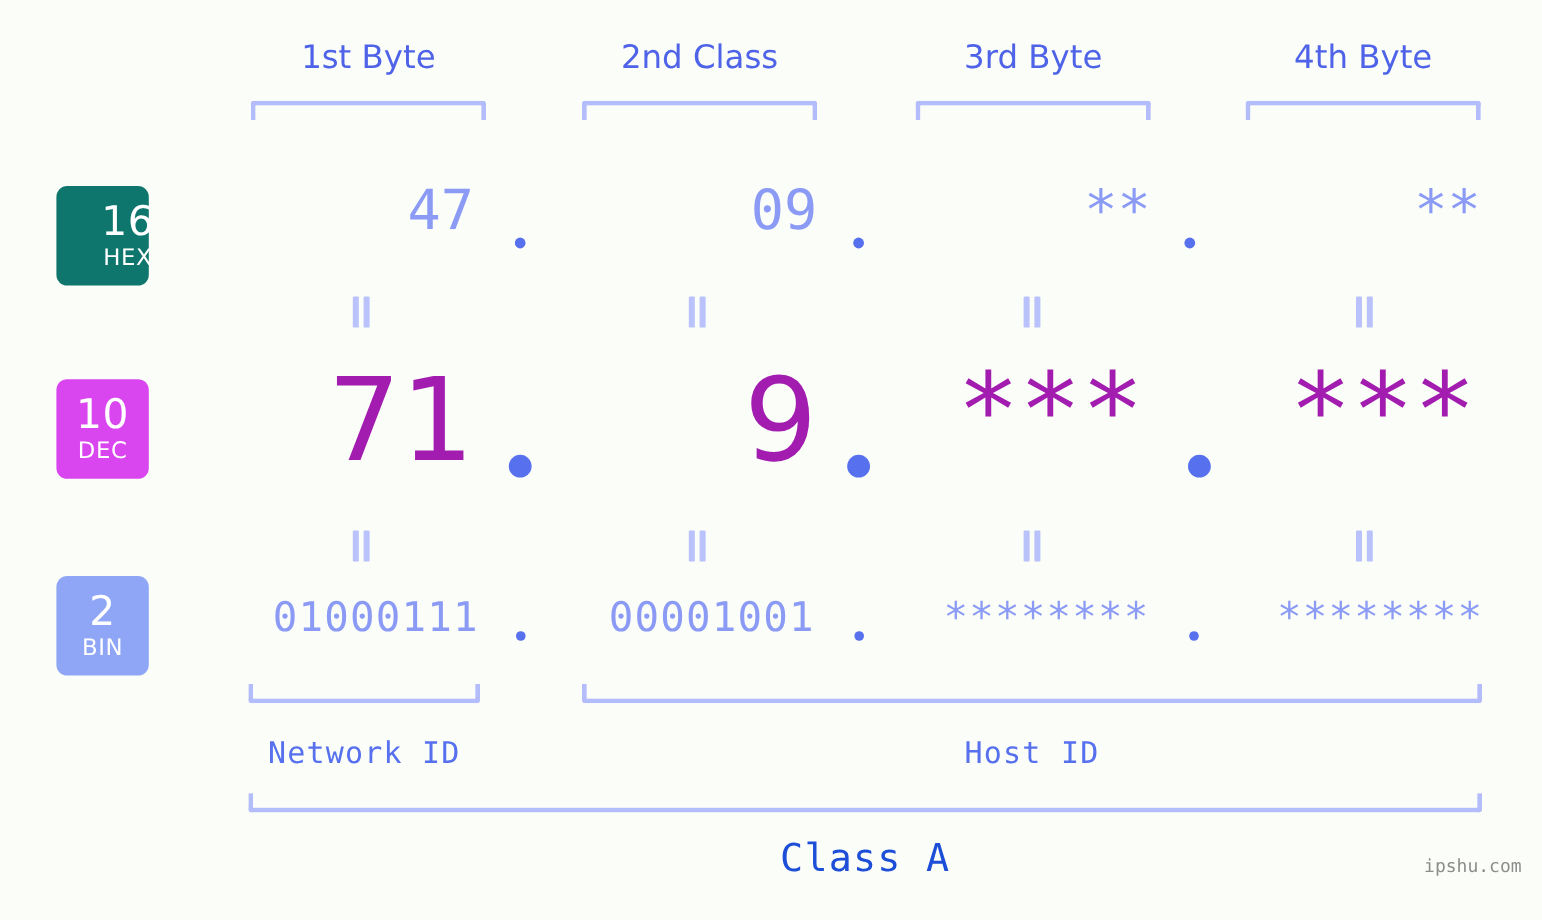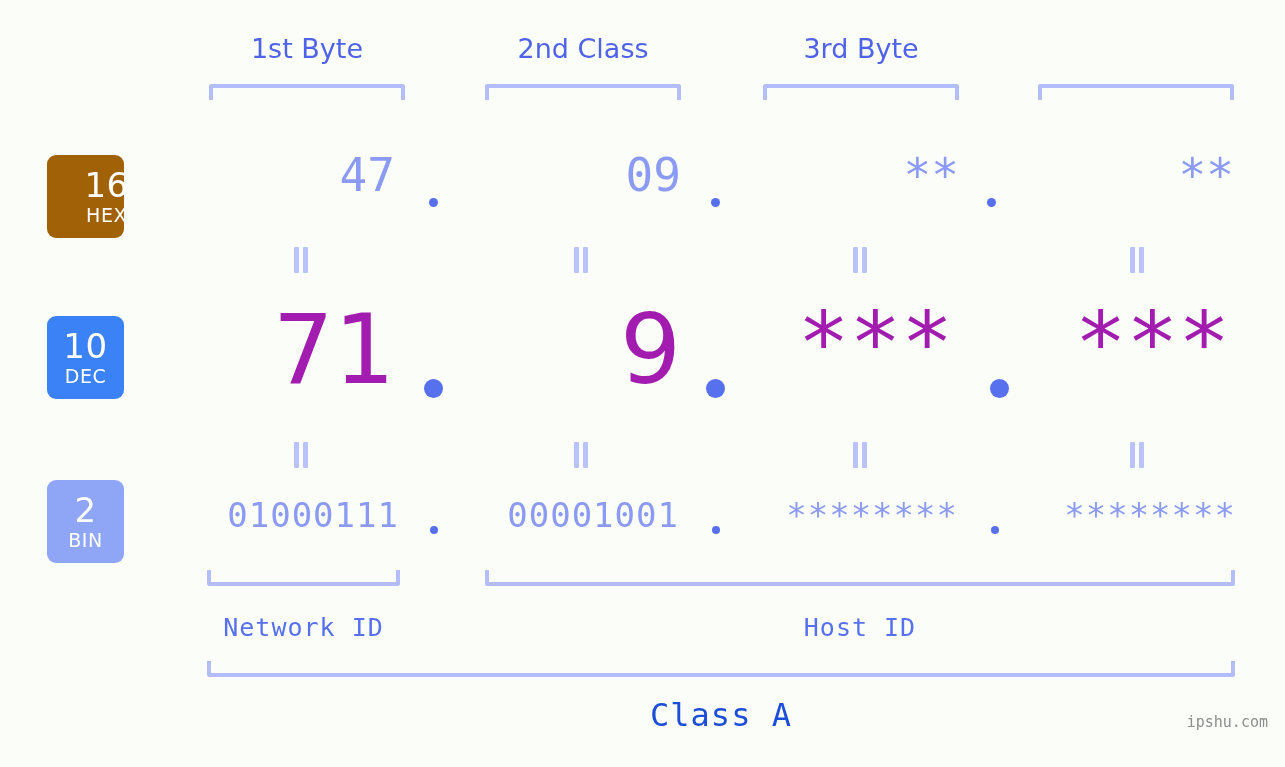--- a/index.html
+++ b/index.html
@@ -40,22 +40,22 @@
     font-size: 34px;
     font-weight: 400;
     letter-spacing: 0.5px;
   }
   .badge .nm {
     font-size: 19px;
     font-weight: 400;
     margin-top: 4px;
     letter-spacing: 0.5px;
   }
-  #badge-hex { top: 155px; height: 83px; background: #a16207; padding-left: 42px; }
-  #badge-dec { top: 316px; height: 83px; background: #3b82f6; }
+  #badge-hex { top: 155px; height: 83px; background: #0f766e; padding-left: 42px; }
+  #badge-dec { top: 316px; height: 83px; background: #d946ef; }
   #badge-bin { top: 480px; height: 83px; background: #8fa6f6; }
 
   
   .byte-head {
     position: absolute;
     top: 33px;
     text-align: center;
     font-family: "DejaVu Sans", sans-serif;
     font-size: 27px;
     color: #4f63e8;
@@ -199,20 +199,21 @@
     <span class="nm">DEC</span>
   </div>
   <div class="badge" id="badge-bin">
     <span class="num">2</span>
     <span class="nm">BIN</span>
   </div>
 
   <div class="byte-head" style="left:209px; width:196px;">1st Byte</div>
   <div class="byte-head" style="left:485px; width:196px;">2nd Class</div>
   <div class="byte-head" style="left:763px; width:196px;">3rd Byte</div>
+  <div class="byte-head" style="left:1038px; width:196px;">4th Byte</div>
 
   <div class="bracket-top" style="left:209px; width:196px;"></div>
   <div class="bracket-top" style="left:485px; width:196px;"></div>
   <div class="bracket-top" style="left:763px; width:196px;"></div>
   <div class="bracket-top" style="left:1038px; width:196px;"></div>
 
   <div class="row-hex">
     <div class="cell" style="left:199px; width:196px;">47</div>
     <div class="cell" style="left:485px; width:196px;">09</div>
     <div class="cell" style="left:763px; width:196px;">**</div>

